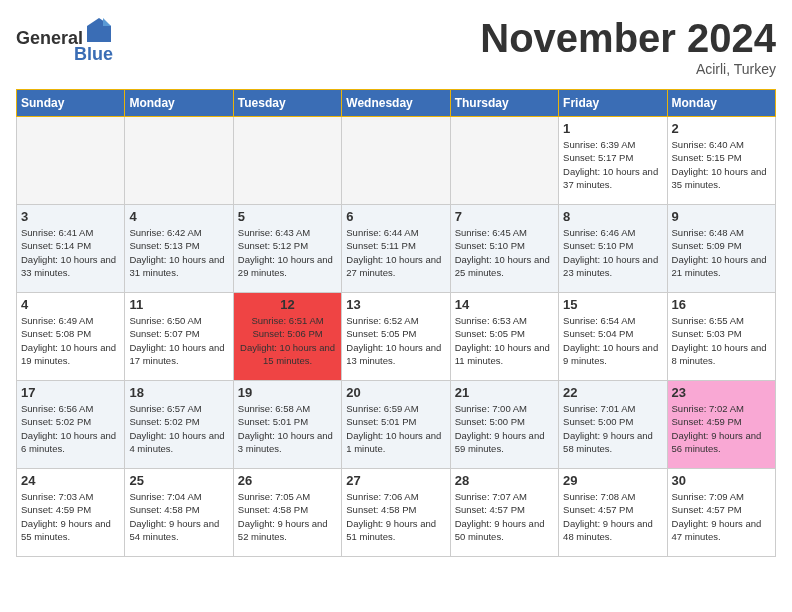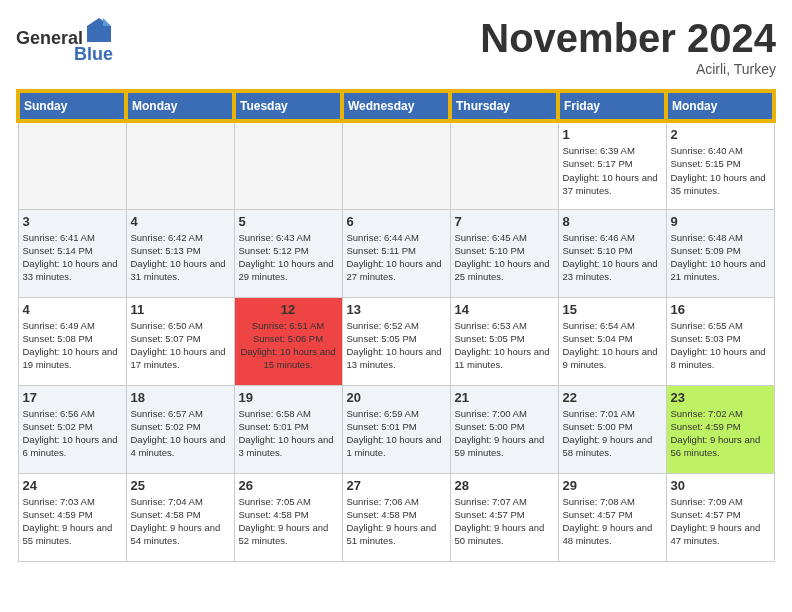--- a/index.html
+++ b/index.html
@@ -50,21 +50,21 @@
       border-collapse: collapse;
       table-layout: fixed;
     }
     .calendar th {
       background: #3a6db5;
       color: #fff;
       font-size: 12px;
       font-weight: bold;
       padding: 6px 4px;
       text-align: left;
-      border: 4px solid #eab308;
+      border: 1px solid #eab308;
     }
     .calendar td {
       border: 1px solid #ccc;
       vertical-align: top;
       padding: 4px 4px;
       font-size: 10px;
       color: #333;
       height: 88px;
       background: #fff;
     }
@@ -214,21 +214,21 @@
           <div class="day-detail">Sunrise: 6:59 AM<br>Sunset: 5:01 PM<br>Daylight: 10 hours and 1 minute.</div>
         </td>
         <td style="background: rgb(240, 244, 248);">
           <div class="day-number">21</div>
           <div class="day-detail">Sunrise: 7:00 AM<br>Sunset: 5:00 PM<br>Daylight: 9 hours and 59 minutes.</div>
         </td>
         <td style="background: rgb(240, 244, 248);">
           <div class="day-number">22</div>
           <div class="day-detail">Sunrise: 7:01 AM<br>Sunset: 5:00 PM<br>Daylight: 9 hours and 58 minutes.</div>
         </td>
-        <td style="background: #bef264;">
+        <td style="background: #f9a8d4;">
           <div class="day-number">23</div>
           <div class="day-detail">Sunrise: 7:02 AM<br>Sunset: 4:59 PM<br>Daylight: 9 hours and 56 minutes.</div>
         </td>
       </tr>
       <tr>
         <td style="background: rgb(255, 255, 255);">
           <div class="day-number">24</div>
           <div class="day-detail">Sunrise: 7:03 AM<br>Sunset: 4:59 PM<br>Daylight: 9 hours and 55 minutes.</div>
         </td>
         <td style="background: rgb(255, 255, 255);">

